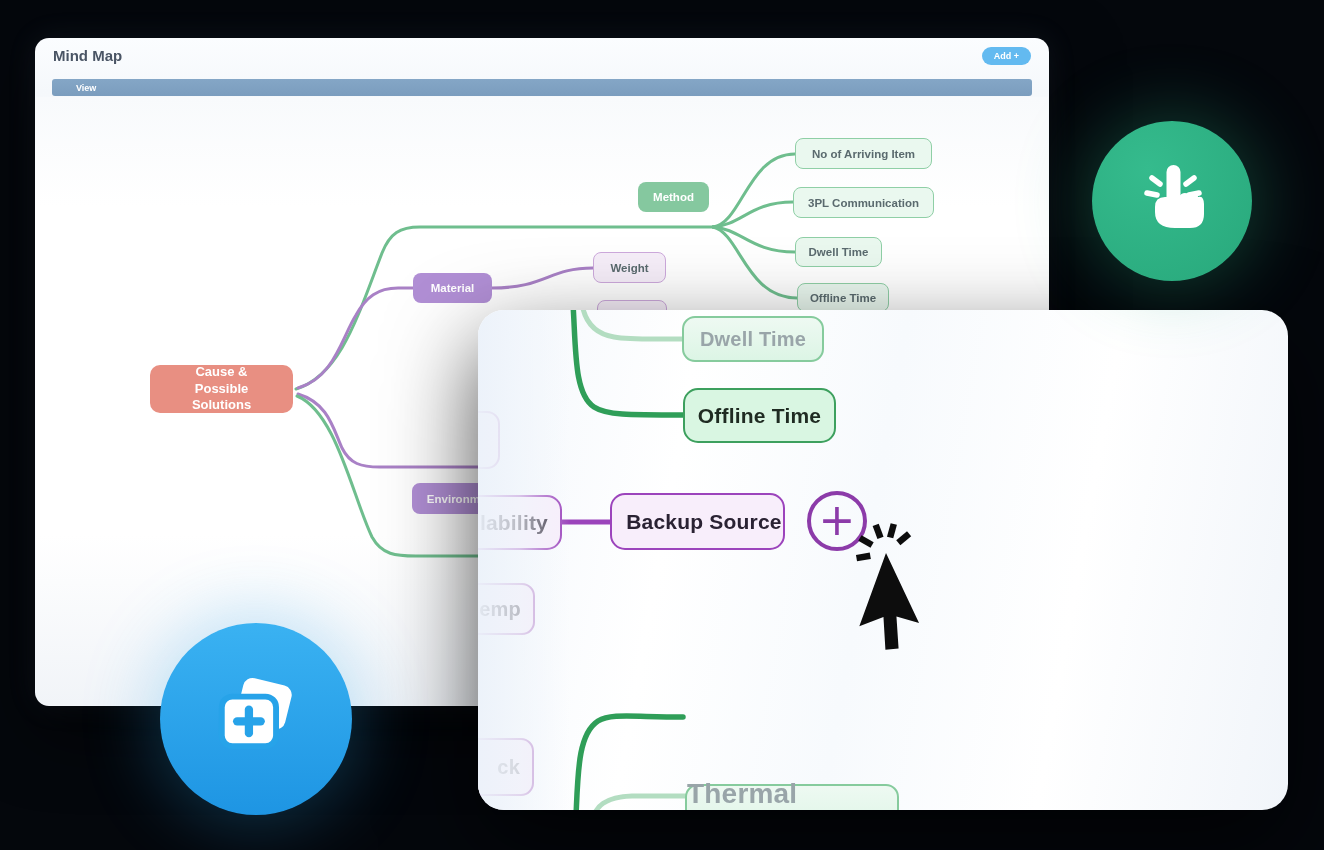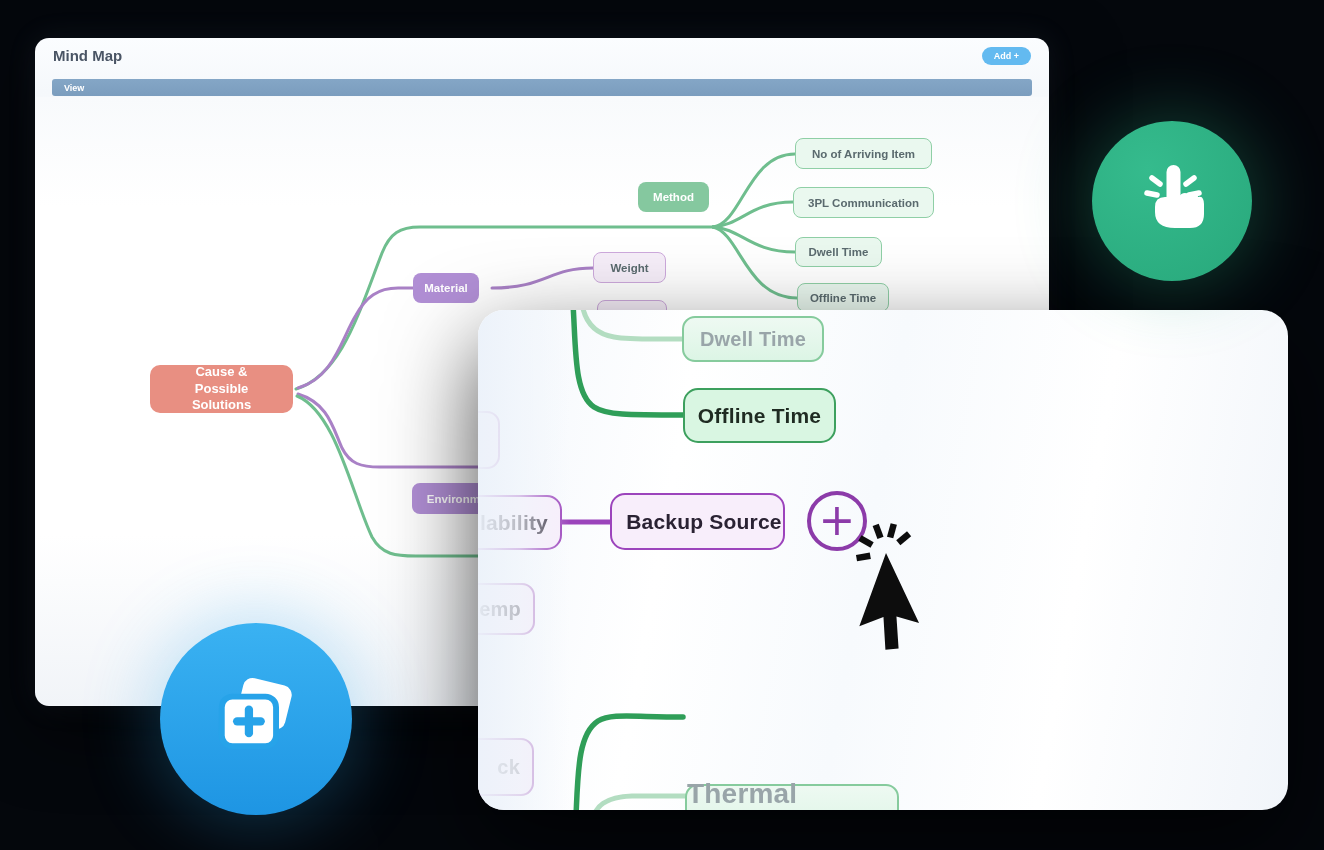--- a/index.html
+++ b/index.html
@@ -9,21 +9,21 @@
   
   .window{position:absolute;left:35px;top:38px;width:1014px;height:668px;
           background:linear-gradient(180deg,#fbfdff 0%,#f5f8fb 8%,#ffffff 30%,#f3f6fa 100%);
           border-radius:14px;box-shadow:0 25px 70px rgba(0,0,0,.65),0 0 30px rgba(140,170,210,.10);}
   .win-title{position:absolute;left:18px;top:9px;font-size:15px;font-weight:700;color:#4a5565;}
   .add-btn{position:absolute;right:18px;top:9px;height:18px;padding:0 12px;border:none;
            background:#63baf0;color:#fff;font-size:9px;font-weight:700;border-radius:10px;
            font-family:"Liberation Sans",sans-serif;display:flex;align-items:center;cursor:pointer;}
   .menubar{position:absolute;left:17px;top:41px;width:980px;height:17px;border-radius:3px;
            background:linear-gradient(180deg,#84a6c6,#7b9dbe);display:flex;align-items:center;}
-  .menu-item{color:#ffffff;font-size:9px;font-weight:600;padding-left:12px;cursor:pointer;}
+  .menu-item{color:#ffffff;font-size:9px;font-weight:600;padding-left:24px;cursor:pointer;}
   .canvas{position:absolute;left:1px;top:59px;right:1px;bottom:1px;overflow:hidden;
           border-radius:0 0 13px 13px;
           background:linear-gradient(180deg,#f8fafc 0%,#ffffff 18%,#ffffff 72%,#f1f4f8 100%);}
   .canvas svg{position:absolute;left:0;top:0;}
 
   
   .n{position:absolute;display:flex;align-items:center;justify-content:center;text-align:center;
      font-weight:700;box-sizing:border-box;cursor:pointer;}
   .n-root{background:#e88f82;color:#fff;font-size:13px;border-radius:10px;line-height:1.3;}
   .n-green{background:#85c89f;color:#fff;font-size:11.5px;border-radius:8px;}
@@ -90,21 +90,21 @@
           <path d="M261 299 C300 315 316 398 336 440 C346 458 360 459 380 459 L470 459" stroke="#6fbe8e" stroke-width="3"></path>
         </g>
       </svg>
 
       <div class="n n-root" style="left:114px;top:268px;width:143px;height:48px;padding:0 26px;">Cause &amp; Possible Solutions</div>
       <div class="n n-green" style="left:602px;top:85px;width:71px;height:30px;">Method</div>
       <div class="n n-leaf-g" style="left:759px;top:41px;width:137px;height:31px;">No of Arriving Item</div>
       <div class="n n-leaf-g" style="left:757px;top:90px;width:141px;height:31px;">3PL Communication</div>
       <div class="n n-leaf-g" style="left:759px;top:140px;width:87px;height:30px;">Dwell Time</div>
       <div class="n n-leaf-g" style="left:761px;top:186px;width:92px;height:29px;">Offline Time</div>
-      <div class="n n-purple" style="left:377px;top:176px;width:66px;height:30px;">Material</div>
+      <div class="n n-purple" style="left:377px;top:176px;width:79px;height:30px;">Material</div>
       <div class="n n-leaf-p" style="left:557px;top:155px;width:73px;height:31px;">Weight</div>
       <div class="n n-leaf-p" style="left:561px;top:203px;width:70px;height:28px;"></div>
       <div class="n n-purple" style="left:376px;top:386px;width:100px;height:31px;">Environment</div>
     </div>
   </div>
 
   <div class="overlay">
     <svg class="links" width="810" height="500">
       <g fill="none">
         <path d="M104 -6 C106 6 112 23 136 27 C152 30 175 29 204 29" stroke="#b3ddc1" stroke-width="5" stroke-linecap="round"></path>

